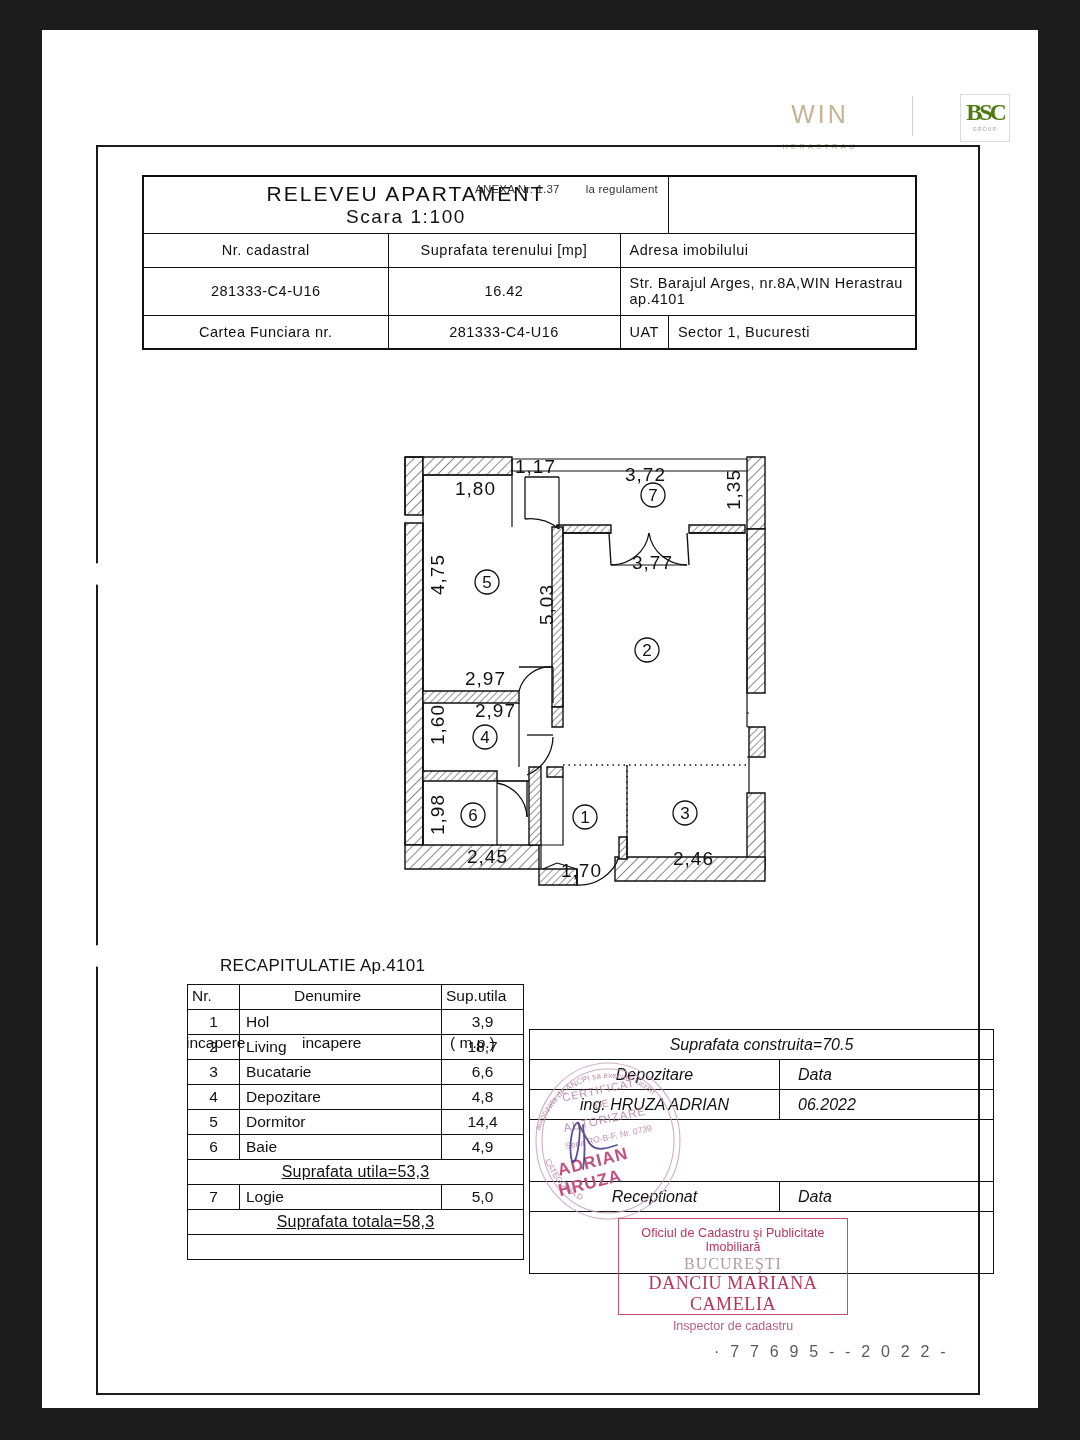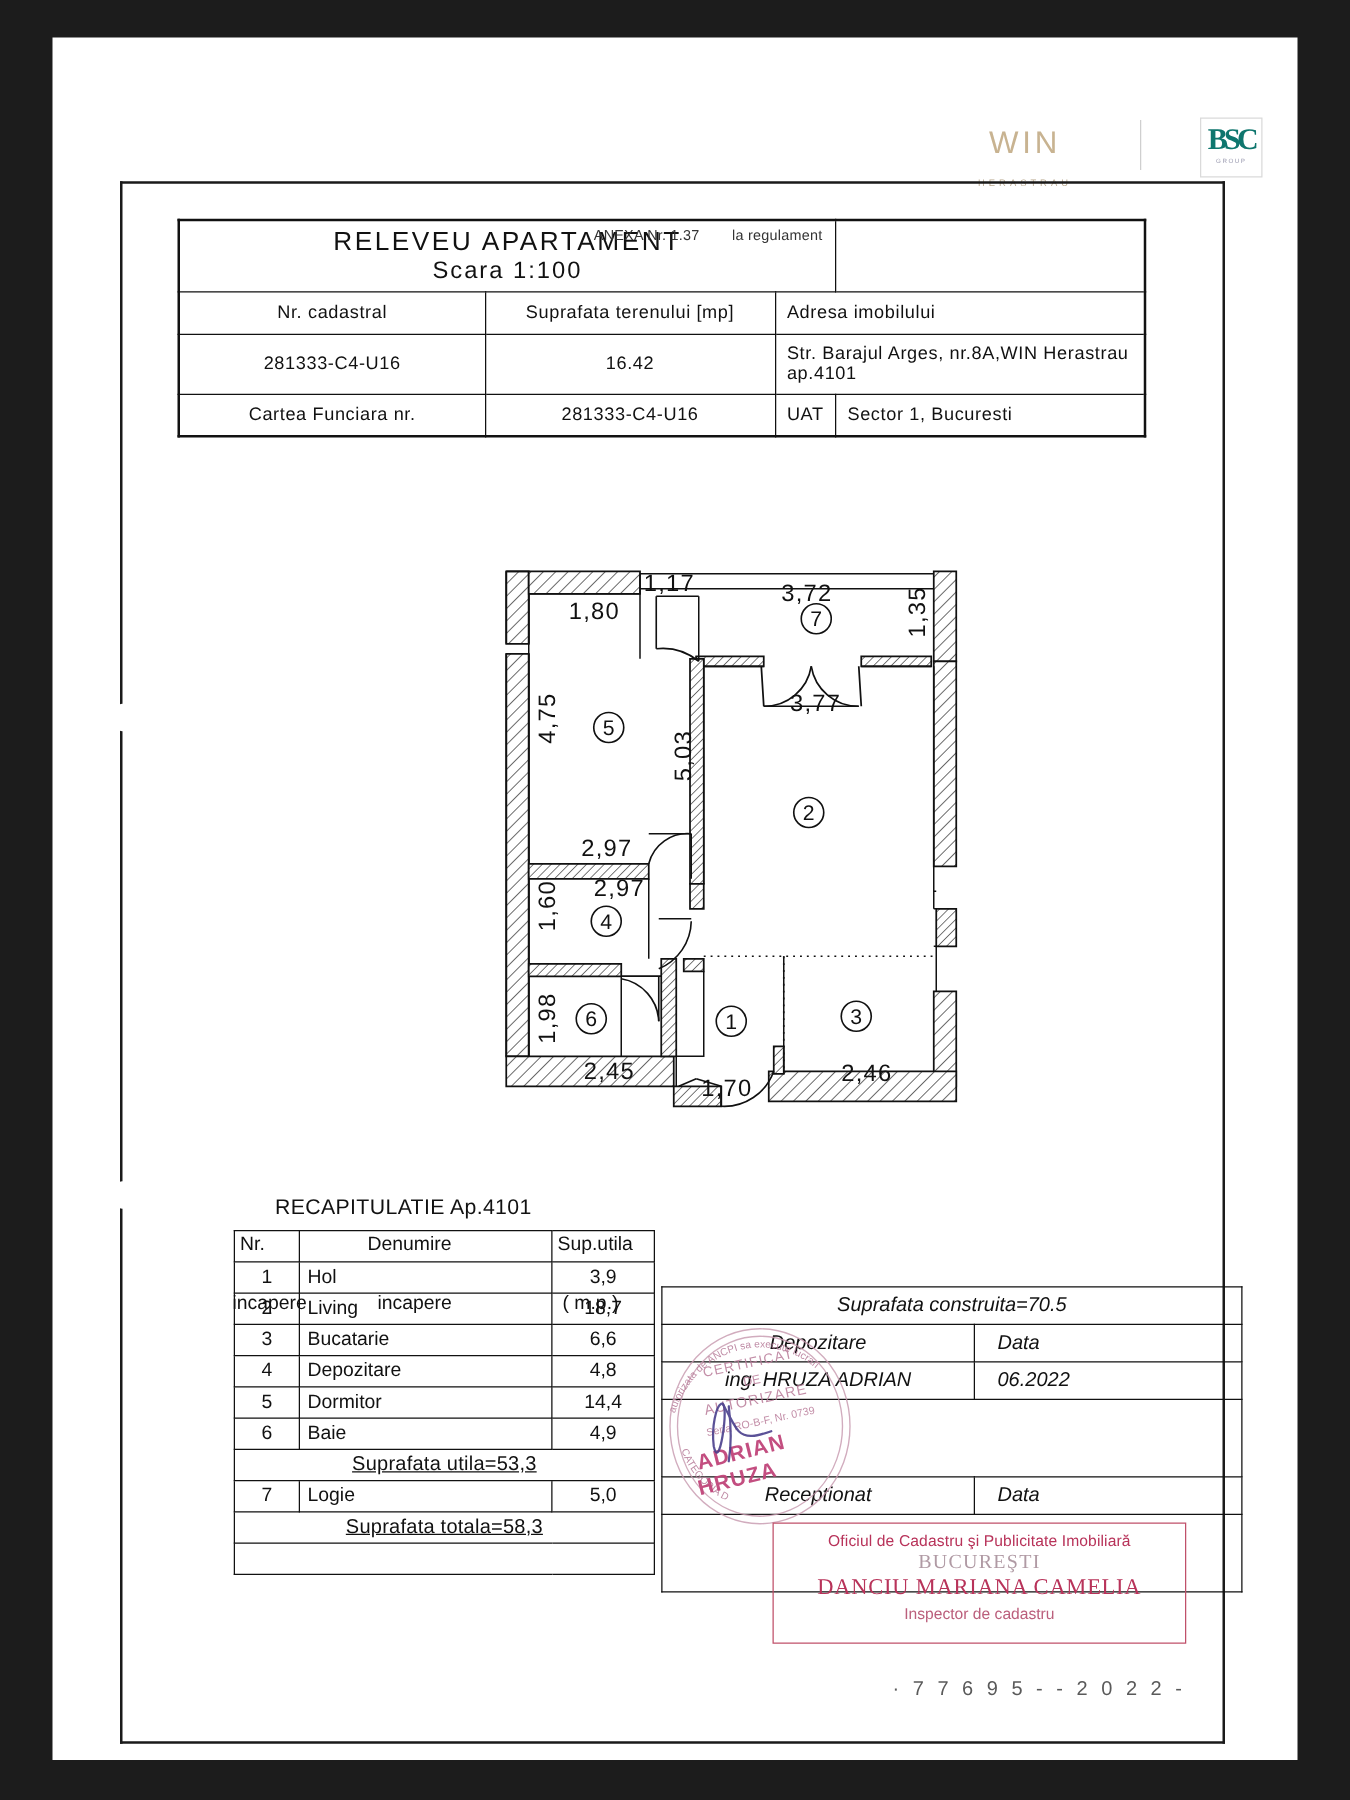--- a/index.html
+++ b/index.html
@@ -63,21 +63,21 @@
   }
   #bsc-logo {
     position: absolute; left: 228px; top: 2px;
     width: 50px; height: 48px;
     border: 1px solid #dadada;
     text-align: center;
   }
   #bsc-word {
     font-family: "Liberation Serif", serif;
     font-size: 24px; font-weight: bold;
-    color: #0f766e; letter-spacing: -3px;
+    color: #4d7c0f; letter-spacing: -3px;
     line-height: 34px;
   }
   #bsc-sub {
     font-size: 5px; letter-spacing: 1.2px;
     color: #9b9bb0; margin-top: -3px;
   }
 
   
   #hdr {
     position: absolute; left: 100px; top: 145px;
@@ -153,21 +153,21 @@
   
   #round-stamp {
     position: absolute; left: 483px; top: 1015px;
     width: 165px; height: 190px;
     pointer-events: none;
   }
   #round-stamp svg { display:block; }
 
   #red-stamp {
     position: absolute; left: 576px; top: 1188px;
-    width: 331px; height: 97px;
+    width: 230px; height: 97px;
     border: 1.6px solid #c0506a;
     text-align: center;
     color: #b8335a;
     background: rgba(255,255,255,0.0);
   }
   #red-stamp .l1 { font-size: 12.5px; margin-top: 7px; letter-spacing: .1px; }
   #red-stamp .l2 {
     font-family: "Liberation Serif", serif;
     font-size: 16px; letter-spacing: 1px; margin-top: 1px;
     color: #b09aa4;

